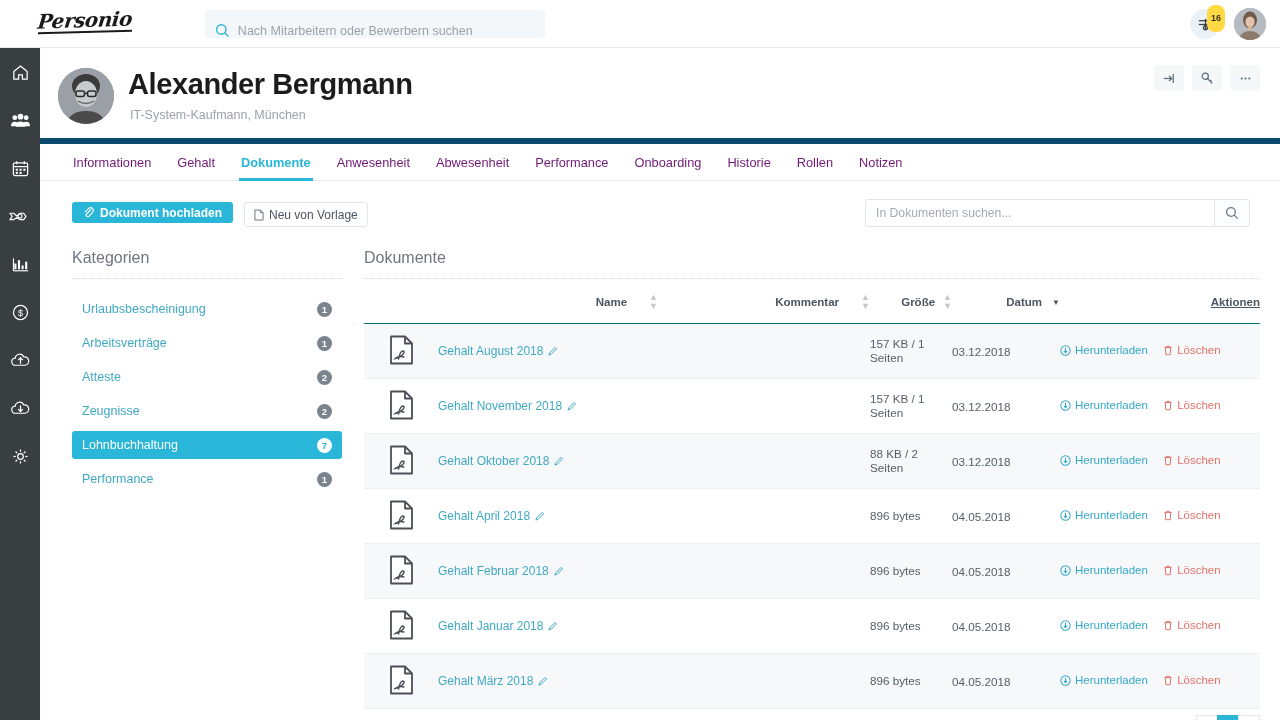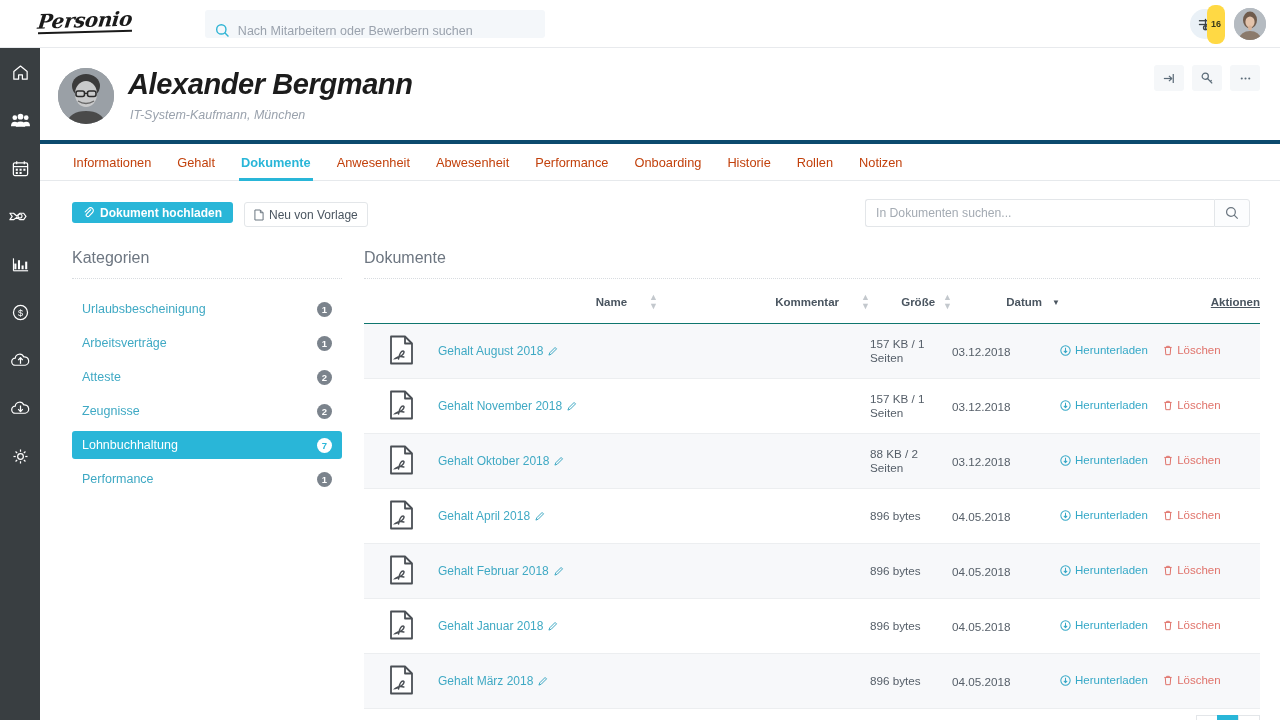--- a/index.html
+++ b/index.html
@@ -66,21 +66,21 @@
     border-radius: 50%;
     background: #eaf1f7;
     display: flex; align-items: center; justify-content: center;
     cursor: pointer;
   }
   .notif-badge {
     position: absolute; right: -5px; top: -4px;
     background: #ffd944; color: #3a3a1a;
     font-size: 9px; font-weight: 700;
     border-radius: 8px;
-    padding: 14px 4px;
+    padding: 8px 4px;
     line-height: 11px;
   }
   .avatar-top {
     position: absolute; right: 14px; top: 8px;
     width: 32px; height: 32px; border-radius: 50%;
     overflow: hidden;
     background: #b9bfc6;
     cursor: pointer;
   }
 
@@ -101,22 +101,21 @@
   .main {
     position: absolute; left: 40px; top: 48px;
     width: 1240px; height: 672px;
     background: #ffffff;
     overflow: hidden;
   }
 
   .profile-head {
     position: relative;
     height: 96px;
-    border-bottom: 4px solid #0c4a6e;
-    font-style: italic;
+    border-bottom: 6px solid #0c4a6e;
   }
   .profile-avatar {
     position: absolute; left: 18px; top: 20px;
     width: 56px; height: 56px; border-radius: 50%;
     background: #8d9399;
     overflow: hidden;
   }
   .profile-name {
     position: absolute; left: 88px; top: 20px;
     font-size: 29px; font-weight: 700; color: #1c1c1c;
@@ -145,21 +144,21 @@
     height: 37px;
     border-bottom: 1px solid #e6e9ec;
     padding-left: 20px;
     display: flex; align-items: stretch;
     background: #fff;
   }
   .tab {
     display: flex; align-items: center;
     padding: 0 13px;
     font-size: 12.8px;
-    color: #c2410c;
+    color: #701a75;
     cursor: pointer;
     position: relative;
   }
   .tab.active { color: #29b6d8; font-weight: 700; }
   .tab.active::after {
     content: ""; position: absolute;
     left: 11px; right: 11px; bottom: -1px;
     height: 3px; background: #29b6d8;
   }
 

